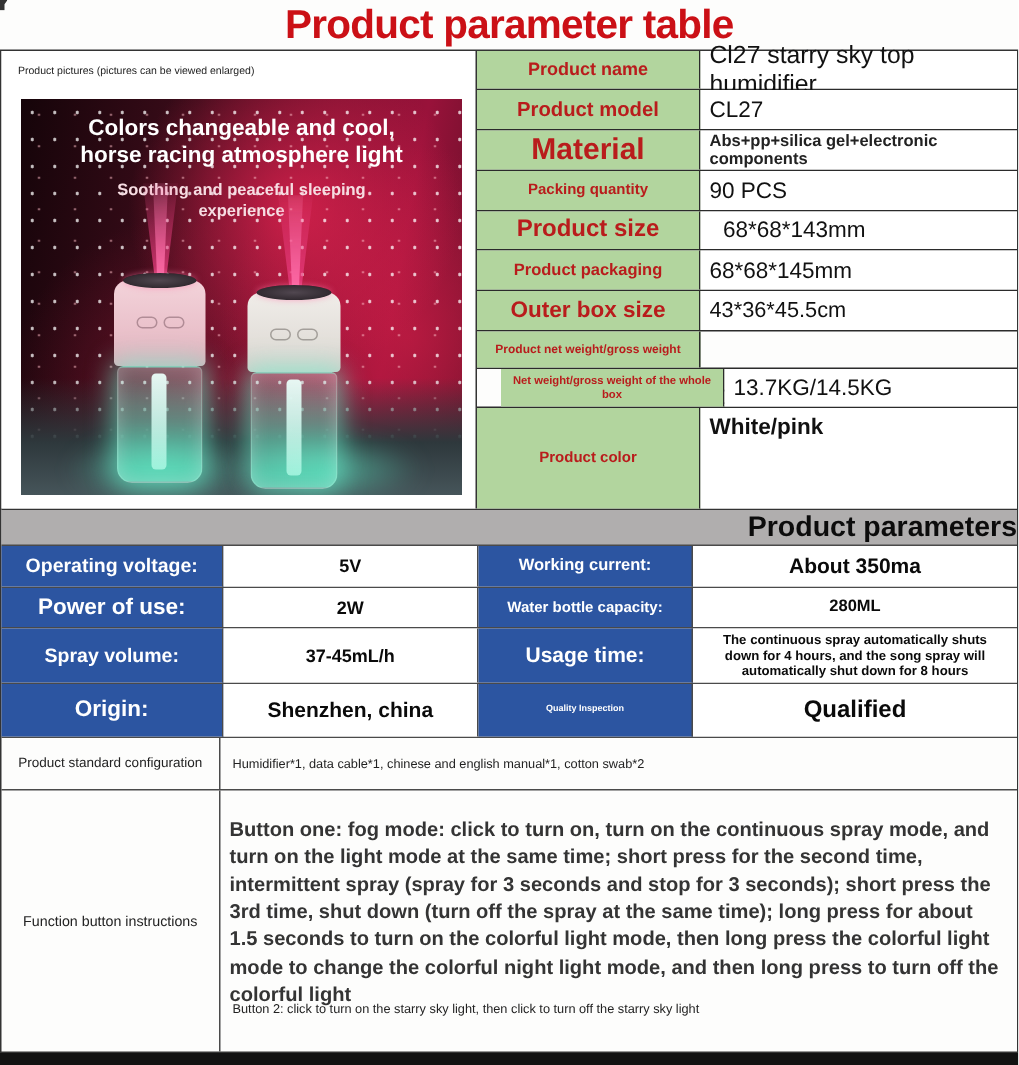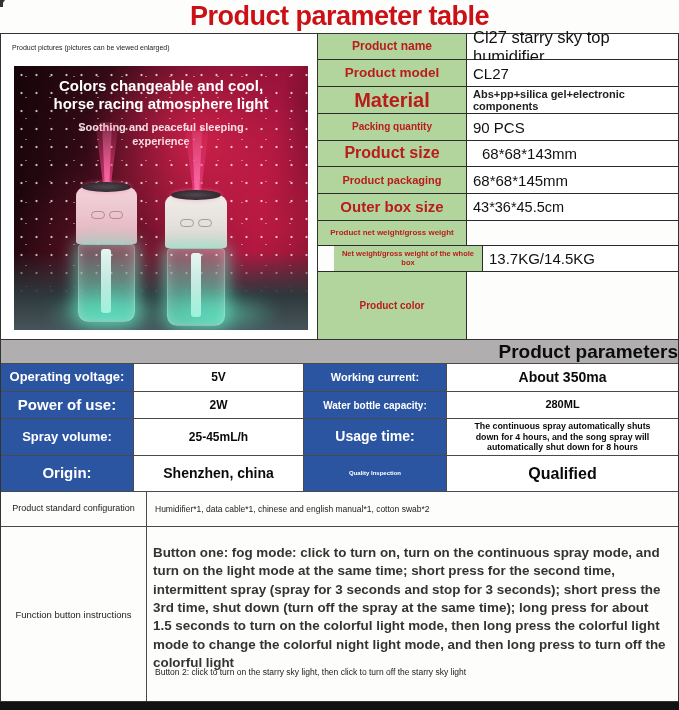--- a/index.html
+++ b/index.html
@@ -91,21 +91,21 @@
   .banner { height:24px; background:#b0aeae; border-bottom:1px solid #4a4a4a;
             text-align:right; font-weight:bold; font-size:19px; color:#0c0c0c; line-height:23px; }
   .params-table { height:128px; display:flex; flex-direction:column; }
   .p-row { display:flex; border-bottom:1px solid #4a4a4a; }
   .p-row:last-child { border-bottom:1px solid #4a4a4a; }
   .pr0 { height:28px; } .pr1 { height:27px; } .pr2 { height:37px; } .pr3 { flex:1; }
   .p-label { background:#2c55a1; color:#fff; font-weight:bold; display:flex; align-items:center;
              justify-content:center; text-align:center; border-right:1px solid #4a4a4a; line-height:1.1; }
   .p-value { background:#fff; color:#0a0a0a; font-weight:bold; display:flex; align-items:center;
              justify-content:center; text-align:center; border-right:1px solid #4a4a4a; line-height:1.2; }
-  .c1 { width:133px; } .c2 { width:170px; } .c3 { width:143px; } .c4 { flex:1; border-right:none; }
+  .c1 { width:148px; } .c2 { width:170px; } .c3 { width:143px; } .c4 { flex:1; border-right:none; }
   .fs15{font-size:15px;} .fs14{font-size:14px;} .fs13{font-size:13px;} .fs12{font-size:12px;}
   .fs11{font-size:11px;} .fs10{font-size:10px;} .fs16{font-size:16px;} .fs9{font-size:8.8px;}
   .quality-label { font-size:6px; width:52px; margin:0 auto; }
   .usage-value { padding:0 20px; }
 
   
   .config-row { height:35px; display:flex; border-bottom:1px solid #4a4a4a; }
   .config-label { width:146px; border-right:1px solid #4a4a4a; display:flex; align-items:center;
                   justify-content:center; text-align:center; font-size:9px; color:#222; line-height:1.25; }
   .config-value { flex:1; display:flex; align-items:center; padding:0 8px; font-size:8.5px; color:#222; }
@@ -200,20 +200,21 @@
         <div class="spec-row r7">
           <div class="spec-label">Product net weight/gross weight</div>
           <div class="spec-value">115G/152G</div>
         </div>
         <div class="spec-row r8">
           <div class="spec-label">Net weight/gross weight of the whole box</div>
           <div class="spec-value">13.7KG/14.5KG</div>
         </div>
         <div class="spec-row r9">
           <div class="spec-label">Product color</div>
+          <div class="spec-value">White/pink</div>
         </div>
       </div>
     </div>
 
     <div class="banner">Product parameters</div>
 
     <div class="params-table">
       <div class="p-row pr0">
         <div class="p-label c1 fs13">Operating voltage:</div>
         <div class="p-value c2 fs12">5V</div>
@@ -221,21 +222,21 @@
         <div class="p-value c4 fs14">About 350ma</div>
       </div>
       <div class="p-row pr1">
         <div class="p-label c1 fs15">Power of use:</div>
         <div class="p-value c2 fs12">2W</div>
         <div class="p-label c3 fs10">Water bottle capacity:</div>
         <div class="p-value c4 fs11">280ML</div>
       </div>
       <div class="p-row pr2">
         <div class="p-label c1 fs13">Spray volume:</div>
-        <div class="p-value c2 fs12">25-45mL/h</div>
+        <div class="p-value c2 fs12">37-45mL/h</div>
         <div class="p-label c3 fs14">Usage time:</div>
         <div class="p-value c4 fs9 usage-value">The continuous spray automatically shuts down for 4 hours, and the song spray will automatically shut down for 8 hours</div>
       </div>
       <div class="p-row pr3">
         <div class="p-label c1 fs15">Origin:</div>
         <div class="p-value c2 fs14">Shenzhen, china</div>
         <div class="p-label c3">
           <span class="quality-label">Quality Inspection</span>
         </div>
         <div class="p-value c4 fs16">Qualified</div>

